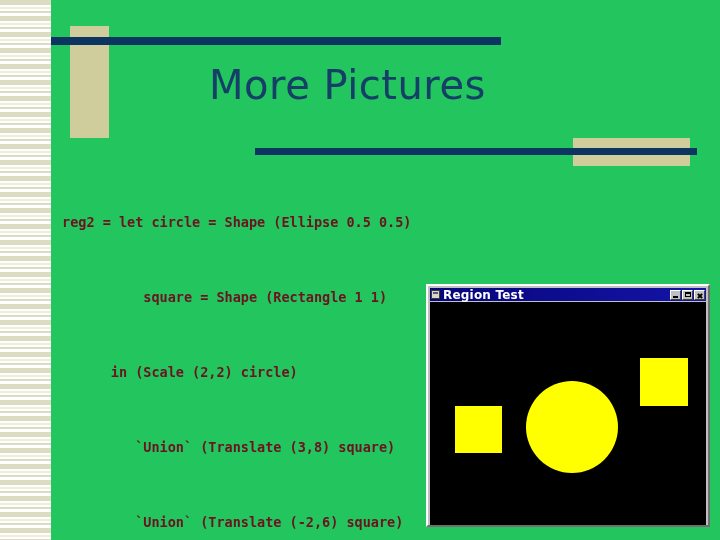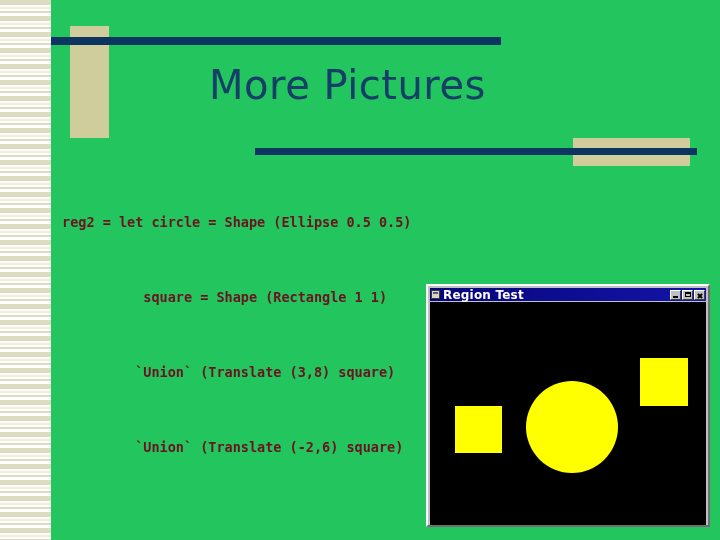--- a/index.html
+++ b/index.html
@@ -255,20 +255,21 @@
   <div class="rule" id="rule-top"></div>
 
   <div id="title">More Pictures</div>
 
   <div class="khaki" id="khaki-right"></div>
   <div class="rule" id="rule-mid"></div>
 
   <div id="code">
     <div class="code-line">reg2 = let circle = Shape (Ellipse 0.5 0.5)</div>
     <div class="code-line">          square = Shape (Rectangle 1 1)</div>
+    <div class="code-line">      in (Scale (2,2) circle)</div>
     <div class="code-line">         `Union` (Translate (3,8) square)</div>
     <div class="code-line">         `Union` (Translate (-2,6) square)</div>
     
     
   </div>
 
   <div id="win">
     <div id="win-titlebar">
       <div id="win-sysicon"></div>
       <div id="win-title-text">Region Test</div>

